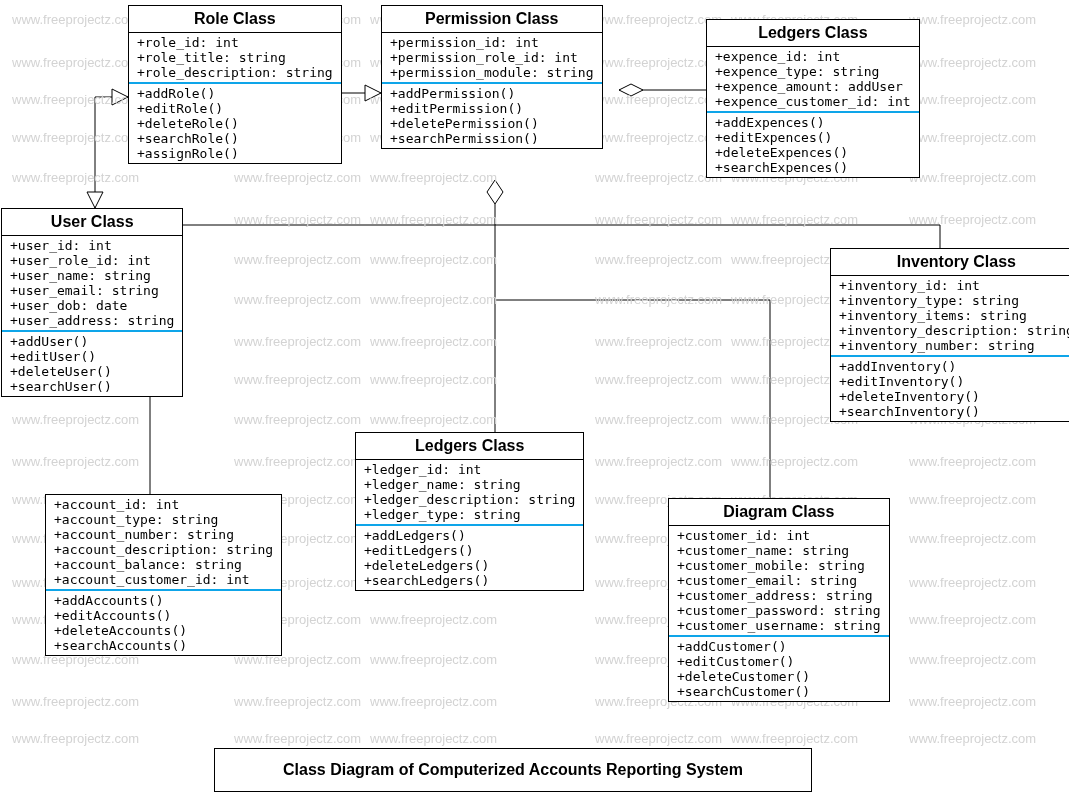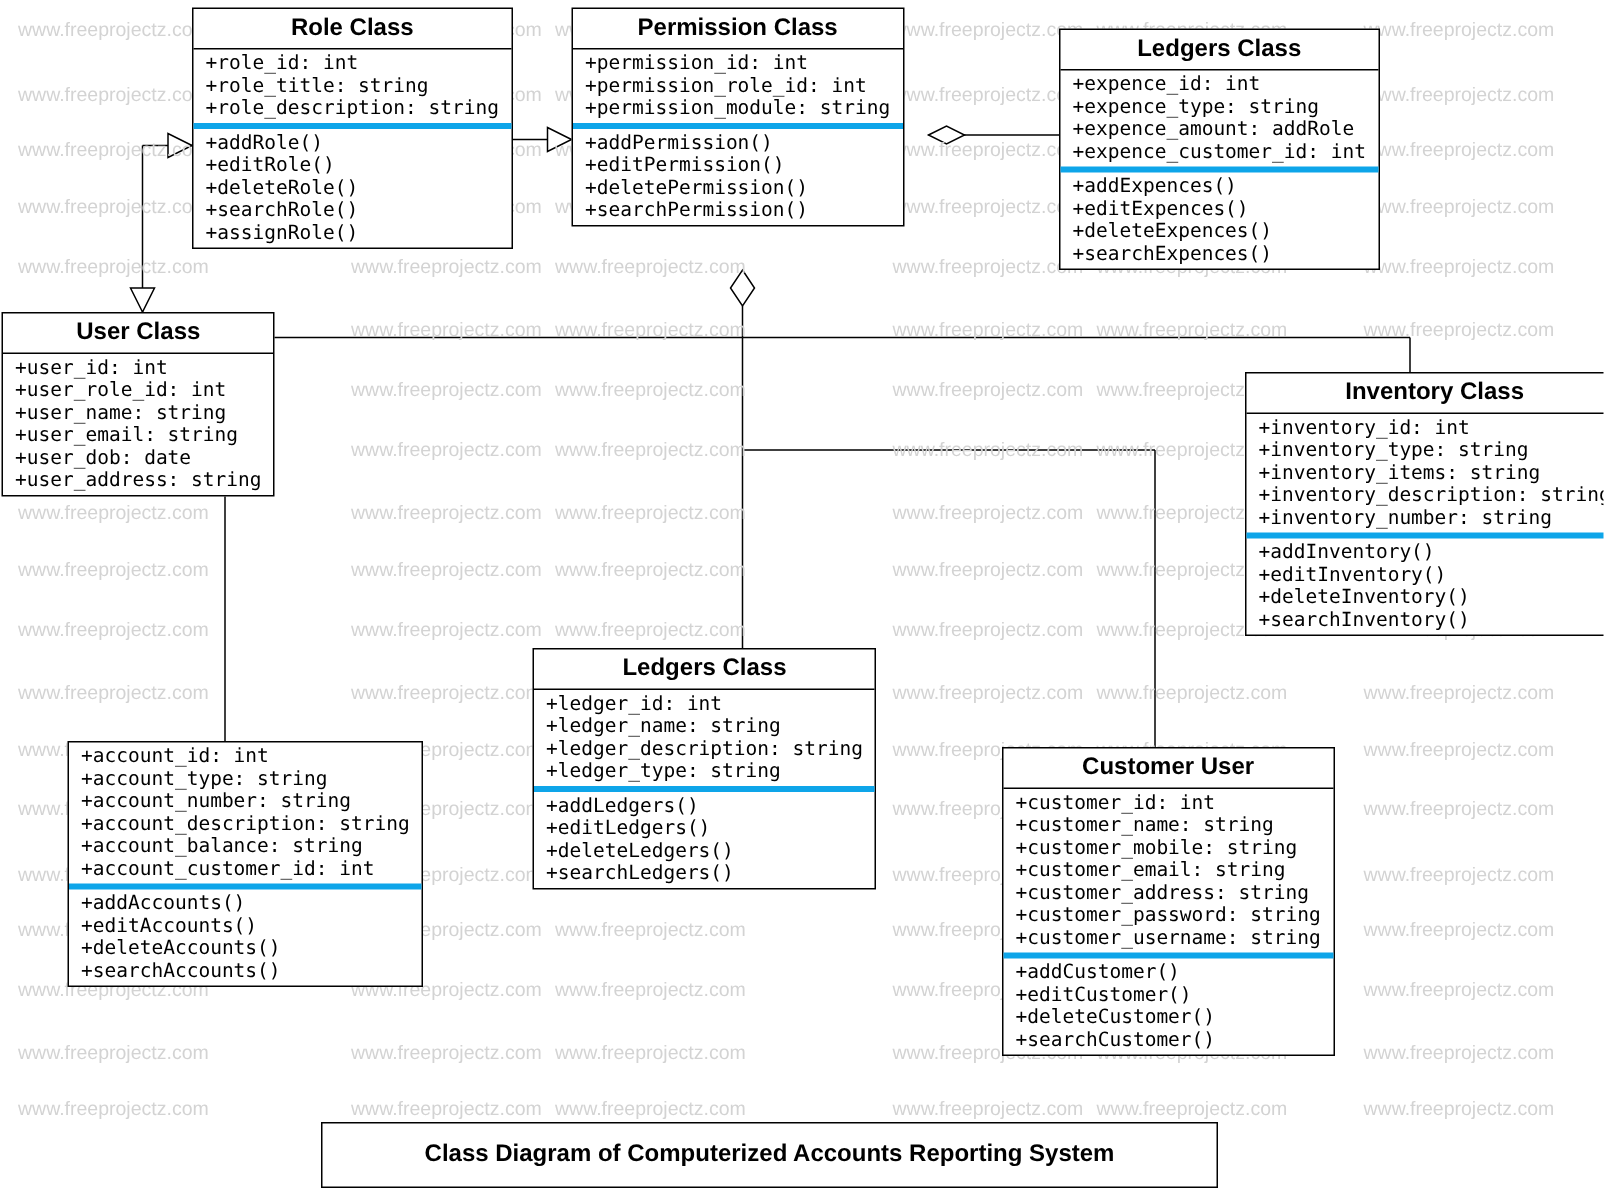--- a/index.html
+++ b/index.html
@@ -1,20 +1,20 @@
 <!DOCTYPE html>
 <html><head>
 <meta charset="utf-8">
 <style>
 body{margin:0;font-family:sans-serif;background:#fff}
 .canvas{position:relative;width:1069px;height:792px}
 .wm{position:absolute;color:#d3d3d3;font-size:13px;pointer-events:none;font-family:Arial}
 .cls{position:absolute;border:1px solid #000;background:#fff}
 .cls-title{font-weight:bold;text-align:center;padding:4px 8px;border-bottom:1px solid #000;font-family:Arial}
-.cls-sec{border-bottom:4px solid #0ea5e9;padding:2px 8px}
+.cls-sec{border-bottom:2px solid #0ea5e9;padding:2px 8px}
 .cls-sec:last-child{border-bottom:none}
 .cls-row{font-family:monospace;font-size:13px;white-space:nowrap}
 .dia-title{position:absolute;border:1px solid #000;font-weight:bold;font-family:Arial;padding:12px 40px;text-align:center}
 svg{position:absolute;top:0;left:0;pointer-events:none}
 </style>
 </head>
 <body>
 
 <div class="canvas">
 
@@ -192,41 +192,47 @@
         <div class="cls-row">+deletePermission()</div>
         <div class="cls-row">+searchPermission()</div>
       </div>
 </div>
 
 <div class="cls" style="left:706px;top:19px">
   <div class="cls-title">Ledgers Class</div>
   <div class="cls-sec">
         <div class="cls-row">+expence_id: int</div>
         <div class="cls-row">+expence_type: string</div>
-        <div class="cls-row">+expence_amount: addRole</div>
+        <div class="cls-row">+expence_amount: addUser</div>
         <div class="cls-row">+expence_customer_id: int</div>
       </div>
   <div class="cls-sec">
         <div class="cls-row">+addExpences()</div>
         <div class="cls-row">+editExpences()</div>
         <div class="cls-row">+deleteExpences()</div>
         <div class="cls-row">+searchExpences()</div>
       </div>
 </div>
 
 <div class="cls" style="left:1px;top:208px">
   <div class="cls-title">User Class</div>
   <div class="cls-sec">
         <div class="cls-row">+user_id: int</div>
         <div class="cls-row">+user_role_id: int</div>
         <div class="cls-row">+user_name: string</div>
         <div class="cls-row">+user_email: string</div>
         <div class="cls-row">+user_dob: date</div>
         <div class="cls-row">+user_address: string</div>
       </div>
+  <div class="cls-sec">
+        <div class="cls-row">+addUser()</div>
+        <div class="cls-row">+editUser()</div>
+        <div class="cls-row">+deleteUser()</div>
+        <div class="cls-row">+searchUser()</div>
+      </div>
 </div>
 
 <div class="cls" style="left:830px;top:248px">
   <div class="cls-title">Inventory Class</div>
   <div class="cls-sec">
         <div class="cls-row">+inventory_id: int</div>
         <div class="cls-row">+inventory_type: string</div>
         <div class="cls-row">+inventory_items: string</div>
         <div class="cls-row">+inventory_description: string</div>
         <div class="cls-row">+inventory_number: string</div>
@@ -266,21 +272,21 @@
       </div>
   <div class="cls-sec">
         <div class="cls-row">+addAccounts()</div>
         <div class="cls-row">+editAccounts()</div>
         <div class="cls-row">+deleteAccounts()</div>
         <div class="cls-row">+searchAccounts()</div>
       </div>
 </div>
 
 <div class="cls" style="left:668px;top:498px">
-  <div class="cls-title">Customer User</div>
+  <div class="cls-title">Diagram Class</div>
   <div class="cls-sec">
         <div class="cls-row">+customer_id: int</div>
         <div class="cls-row">+customer_name: string</div>
         <div class="cls-row">+customer_mobile: string</div>
         <div class="cls-row">+customer_email: string</div>
         <div class="cls-row">+customer_address: string</div>
         <div class="cls-row">+customer_password: string</div>
         <div class="cls-row">+customer_username: string</div>
       </div>
   <div class="cls-sec">

